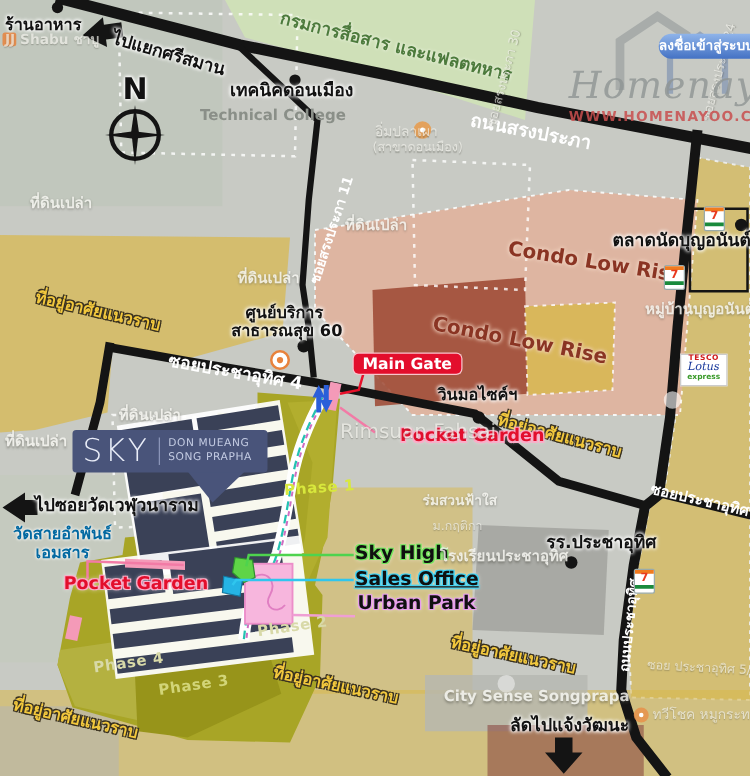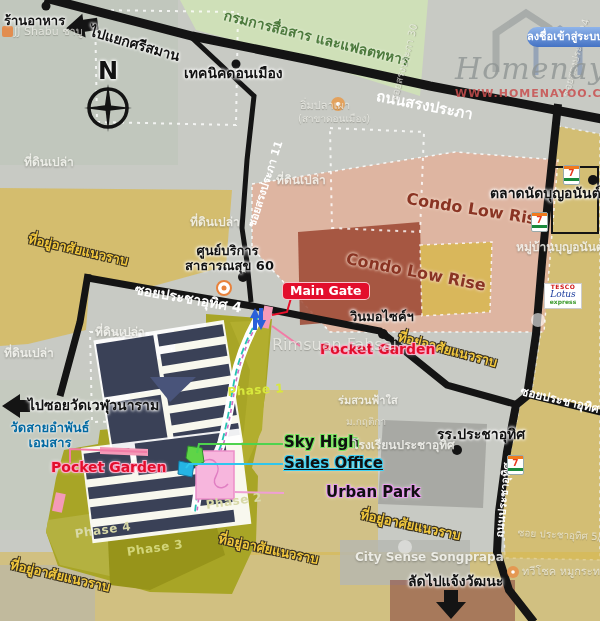--- a/index.html
+++ b/index.html
@@ -145,26 +145,27 @@
     <path d="M536,75 L536,44 L560,28 L580,42 L580,75" fill="none" stroke="#6f86ad" stroke-width="5"></path>
   </g>
 
   <polygon points="150,377 196,377 170,402" fill="#49547a"></polygon>
 </svg>
 
 <div class="L bk" style="left:4px;top:14px;">ร้านอาหาร</div>
 <div class="L bk" style="left:92px;top:24px;font-size:14px;transform:rotate(16deg);">ไปแยกศรีสมาน</div>
 <div class="L mil" style="left:226px;top:8px;transform:rotate(14deg);">กรมการสื่อสาร และแฟลตทหาร</div>
 <div class="L bk" style="left:184px;top:66px;font-size:14px;">เทคนิคดอนเมือง</div>
+<div class="L" style="left:160px;top:86px;font-size:12px;color:#8a8f88;font-weight:700;">Technical College</div>
 <div class="L bk" style="left:98px;top:58px;font-size:24px;">N</div>
 <div class="L rd" style="left:378px;top:88px;font-size:15px;transform:rotate(11deg);">ถนนสรงประภา</div>
 <div class="L rd" style="left:216px;top:178px;width:100px;text-align:center;font-size:11px;transform:rotate(-72deg);transform-origin:50% 50%;">ซอยสรงประภา 11</div>
 <div class="L ft" style="left:388px;top:100px;transform:rotate(-75deg);transform-origin:0 0;font-size:10px;">ซอยสรงประภา 30</div>
 <div class="L ft" style="left:560px;top:95px;transform:rotate(-75deg);transform-origin:0 0;font-size:10px;">ซอยสรงประภา 24</div>
-<div class="L ft" style="left:14px;top:26px;">JJ Shabu ชาบู</div>
+<div class="L ft" style="left:4px;top:26px;font-weight:bold;">JJ Shabu ชาบู</div>
 <div class="L ft" style="left:300px;top:100px;">อิ่มปลาเผา</div>
 <div class="L ft" style="left:298px;top:113px;font-size:10px;">(สาขาดอนเมือง)</div>
 <div class="L bk" style="left:490px;top:186px;font-size:14px;">ตลาดนัดบุญอนันต์</div>
 <div class="L wf" style="left:516px;top:241px;">หมู่บ้านบุญอนันต์</div>
 <div class="L wf" style="left:24px;top:156px;">ที่ดินเปล่า</div>
 <div class="L wf" style="left:276px;top:174px;">ที่ดินเปล่า</div>
 <div class="L wf" style="left:190px;top:216px;">ที่ดินเปล่า</div>
 <div class="L wf" style="left:95px;top:326px;">ที่ดินเปล่า</div>
 <div class="L wf" style="left:4px;top:347px;">ที่ดินเปล่า</div>
 <div class="L cd" style="left:408px;top:190px;transform:rotate(9deg);">Condo Low Rise</div>
@@ -175,30 +176,35 @@
 <div class="L yl" style="left:220px;top:532px;transform:rotate(12deg);">ที่อยู่อาศัยแนวราบ</div>
 <div class="L yl" style="left:362px;top:508px;transform:rotate(12deg);">ที่อยู่อาศัยแนวราบ</div>
 <div class="L bk" style="left:185px;top:244px;width:85px;text-align:center;"><span>ศูนย์บริการ</span><br><span>สาธารณสุข 60</span></div>
 <div class="L rd" style="left:136px;top:282px;font-size:14px;transform:rotate(10deg);">ซอยประชาอุทิศ 4</div>
 <div class="L" id="maingate" style="left:283px;top:283px;">Main Gate</div>
 <div class="L bk" style="left:350px;top:310px;">วินมอไซค์ฯ</div>
 <div class="L ol pg" style="left:283px;top:342px;">Pocket Garden</div>
 <div class="L ft" style="left:272px;top:336px;font-size:16px;">Rimsuan Fahsai</div>
 <div class="L wf" style="left:338px;top:395px;font-size:11px;">ร่มสวนฟ้าใส</div>
 <div class="L ft" style="left:346px;top:416px;font-size:10px;">ม.กฤติกา</div>
+<div id="skybadge" class="L">
+  <span class="skyname">SKY</span>
+  <span class="skydiv"></span>
+  <span class="skysub"><span>DON MUEANG</span><br><span>SONG PRAPHA</span></span>
+</div>
 <div class="L bk" style="left:28px;top:398px;font-size:14px;">ไปซอยวัดเวฬุวนาราม</div>
 <div class="L gn" style="left:8px;top:421px;width:84px;text-align:center;"><span>วัดสายอำพันธ์</span><br><span>เอมสาร</span></div>
 <div class="L ol pg" style="left:14px;top:460px;">Pocket Garden</div>
 <div class="L ph" style="left:227px;top:386px;color:#d8e83c;transform:rotate(-4deg);">Phase 1</div>
 <div class="L ph" style="left:205px;top:499px;color:#d8d9a8;transform:rotate(-8deg);">Phase 2</div>
 <div class="L ph" style="left:126px;top:546px;color:#d2d578;transform:rotate(-8deg);">Phase 3</div>
 <div class="L ph" style="left:74px;top:528px;color:#d8d9a8;transform:rotate(-8deg);">Phase 4</div>
 <div class="L ol sh" style="left:284px;top:434px;">Sky High</div>
 <div class="L ol so" style="left:284px;top:455px;">Sales Office</div>
-<div class="L ol up" style="left:286px;top:484px;margin-left:40px;">Urban Park</div>
+<div class="L ol up" style="left:286px;top:474px;">Urban Park</div>
 <div class="L wf" style="left:352px;top:439px;">โรงเรียนประชาอุทิศ</div>
 <div class="L bk" style="left:437px;top:427px;font-size:14px;">รร.ประชาอุทิศ</div>
 <div class="L rd" style="left:522px;top:385px;font-size:12px;transform:rotate(13deg);">ซอยประชาอุทิศ 1</div>
 <div class="L rd" style="left:452px;top:494px;width:104px;text-align:center;font-size:11px;transform:rotate(-84deg);transform-origin:50% 50%;">ถนนประชาอุทิศ</div>
 <div class="L ft" style="left:518px;top:527px;font-size:10px;transform:rotate(3deg);">ซอย ประชาอุทิศ 5/1</div>
 <div class="L wf" style="left:355px;top:551px;">City Sense Songprapa</div>
 <div class="L ft" style="left:522px;top:566px;">ทวีโชค หมูกระทะ</div>
 <div class="L bk" style="left:408px;top:574px;font-size:14px;">ลัดไปแจ้งวัฒนะ</div>
 
 <div class="sev" style="left:563px;top:165px;">

